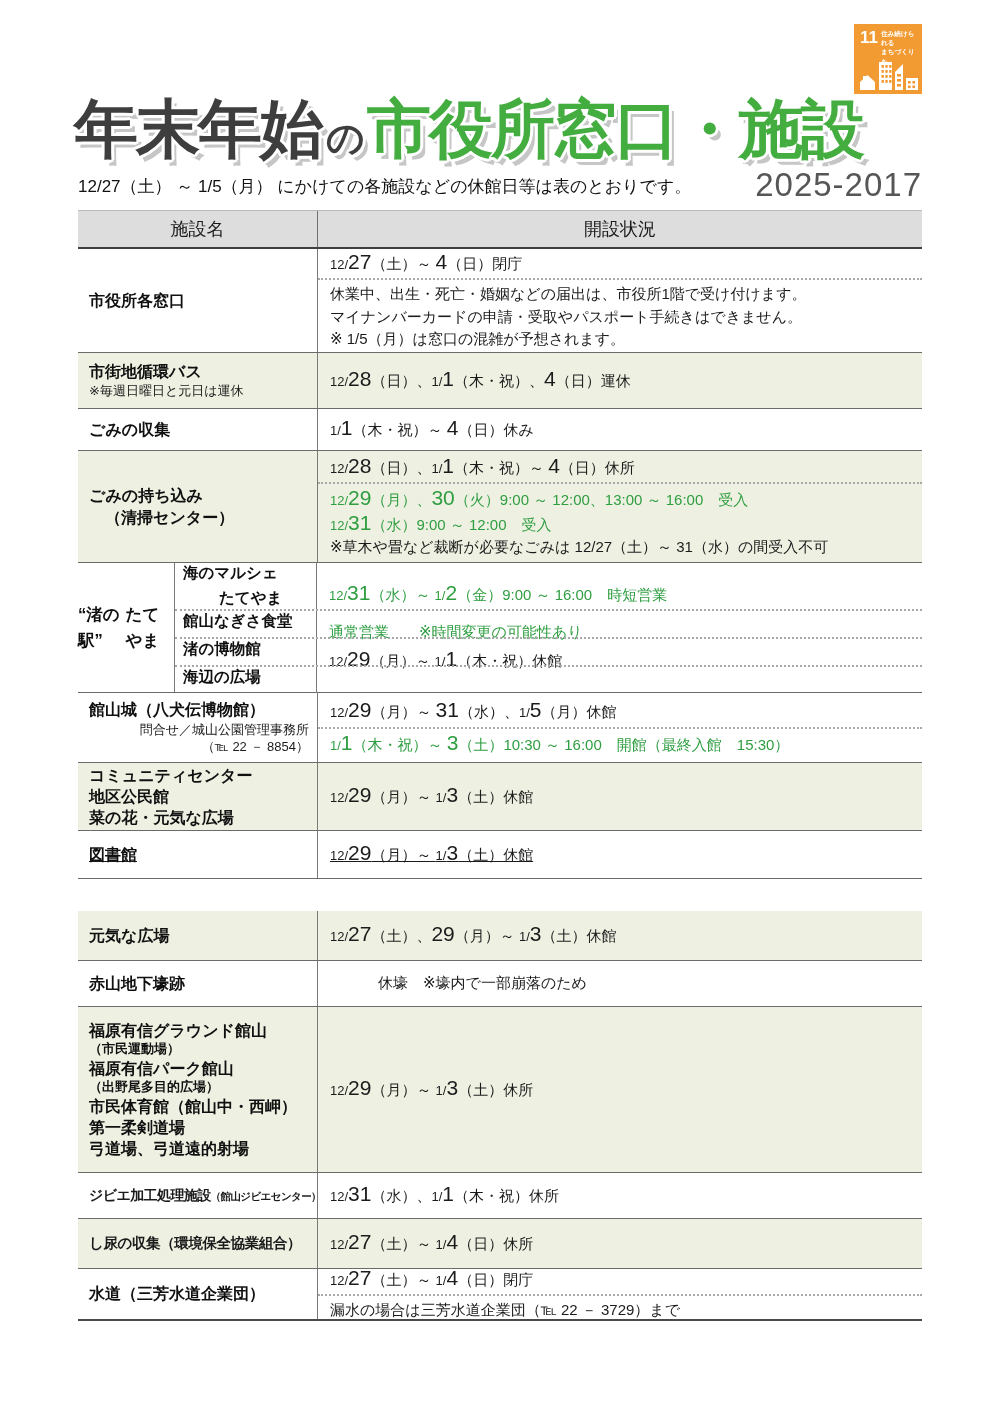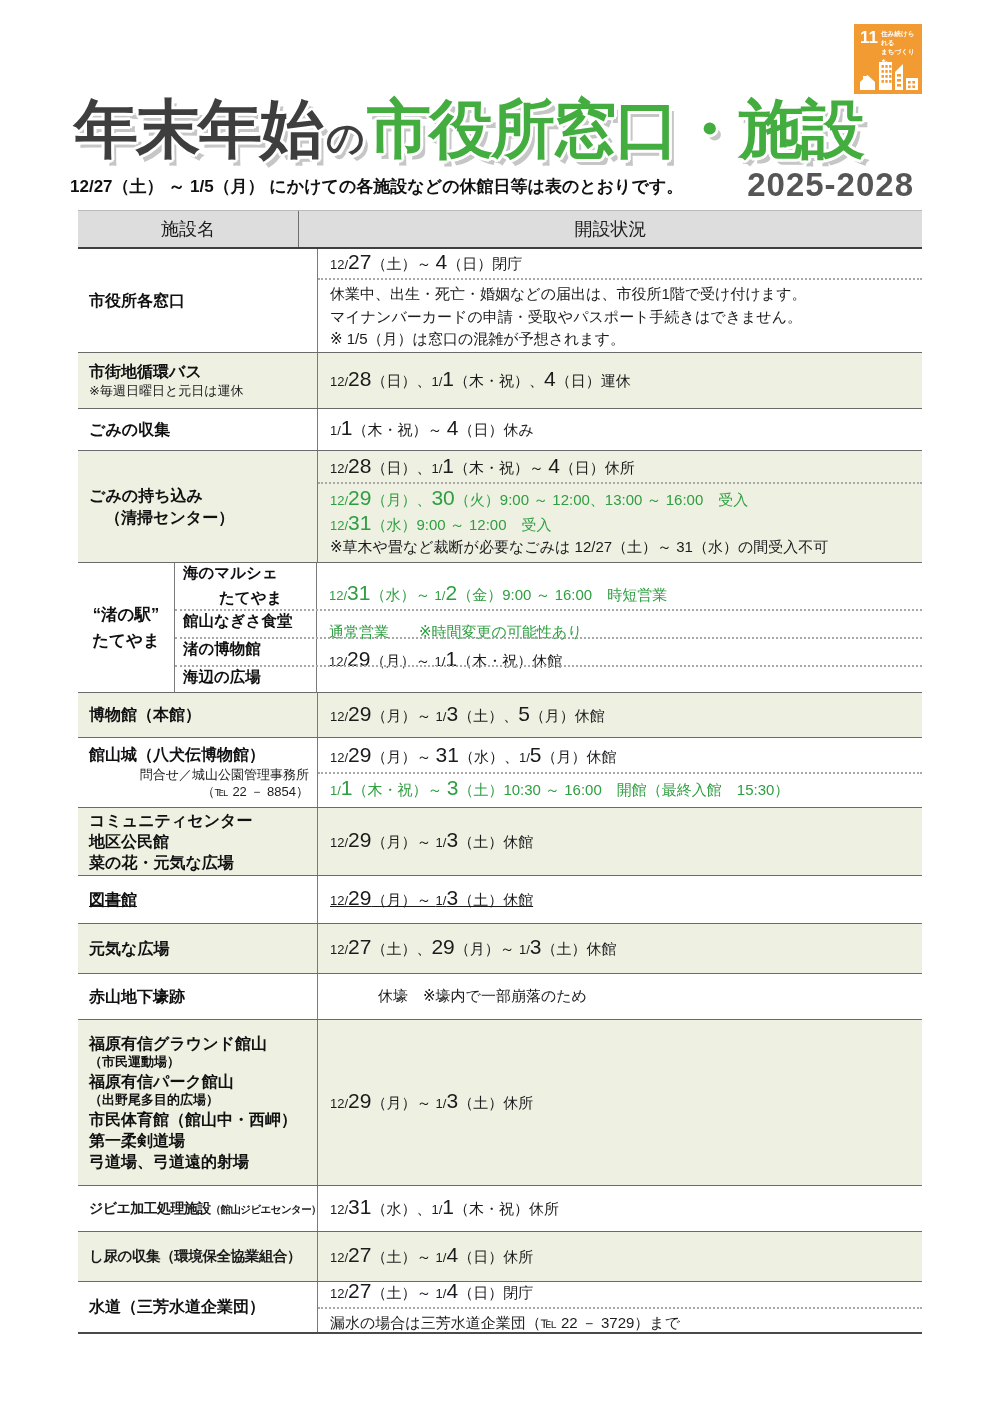--- a/index.html
+++ b/index.html
@@ -27,33 +27,33 @@
     text-shadow:
       -2px -2px 0 #fff, 2px -2px 0 #fff, -2px 2px 0 #fff, 2px 2px 0 #fff,
       0 -3px 0 #fff, 0 3px 0 #fff, -3px 0 0 #fff, 3px 0 0 #fff,
       5px 6px 0 #c6c6c6;
   }
   .t-black{font-size:64px;color:#3e3e3e;}
   .t-no{font-size:38px;color:#3e3e3e;margin:0 4px;}
   .t-green{font-size:64px;color:#44ad40;}
   
   .subbar{
-    position:absolute;left:70px;top:168px;width:844px;
-    display:flex;justify-content:space-between;align-items:flex-end;font-weight:bold;
+    position:absolute;left:78px;top:168px;width:844px;
+    display:flex;justify-content:space-between;align-items:flex-end;
   }
   .subtitle{font-size:17px;color:#111;padding-bottom:3px;}
   .season{font-size:33px;color:#565656;letter-spacing:1px;line-height:1;}
   
   .tbl{position:absolute;left:78px;top:210px;width:844px;border-top:1px solid #b9b9b9;}
   .thead{
     display:flex;height:38px;background:#dcdddc;border-bottom:2px solid #3f3f3f;
     font-size:18px;color:#1b1b1b;
   }
   .th{display:flex;align-items:center;justify-content:center;}
-  .th-name{width:221px;border-right:1px solid #6f6f6f;}
+  .th-name{width:240px;border-right:1px solid #6f6f6f;}
   .th-status{flex:1;}
   .trow{display:flex;border-bottom:1px solid #6b6b6b;background:#fff;}
   .trow:last-child{border-bottom:2px solid #4a4a4a;}
   .bg-green{background:#eef0e2;}
   .cell-name{
     width:240px;border-right:1px solid #7a7a7a;
     display:flex;flex-direction:column;justify-content:center;
     padding:4px 6px 4px 11px;
   }
   .cell-status{
@@ -69,21 +69,21 @@
   .nl-note{font-size:13px;line-height:1.35;color:#1b1b1b;}
   .nl-paren{font-weight:bold;font-size:13px;line-height:1.3;color:#101010;}
   .nl-contact{font-size:13px;line-height:1.35;text-align:right;padding-right:2px;}
   .nl-compact{font-weight:bold;font-size:14px;white-space:nowrap;letter-spacing:-0.6px;}
   .nl-compact .nsuf{font-size:10.5px;}
   .nl-compact2{font-weight:bold;font-size:14.5px;white-space:nowrap;letter-spacing:-0.4px;}
   .nl-compact2 .nsuf{font-size:14.5px;}
   
   .gcell{
     width:97px;border-right:1px solid #7a7a7a;
-    display:flex;flex-direction:column;justify-content:center;align-items:center;
+    display:flex;flex-direction:row;justify-content:center;align-items:center;
     font-weight:bold;font-size:16.5px;line-height:1.55;color:#101010;
   }
   .subwrap{flex:1;display:flex;flex-direction:column;}
   .subrow{display:flex;flex:none;}
   .subrow + .subrow{border-top:2px dotted #a8a8a8;}
   .subname{
     width:142px;border-right:1px solid #7a7a7a;
     display:flex;flex-direction:column;justify-content:space-between;
     padding-left:8px;font-weight:bold;font-size:15.5px;line-height:1.35;color:#101010;
   }
@@ -132,21 +132,21 @@
   </div>
 
   <div class="title">
     <span class="t-black">年末年始</span>
     <span class="t-no">の</span>
     <span class="t-green">市役所窓口・施設</span>
   </div>
 
   <div class="subbar">
     <div class="subtitle">12/27（土） ～ 1/5（月） にかけての各施設などの休館日等は表のとおりです。</div>
-    <div class="season">2025-2028</div>
+    <div class="season">2025-2017</div>
   </div>
 
   <div class="tbl">
     <div class="thead">
       <div class="th th-name">施設名</div>
       <div class="th th-status">開設状況</div>
     </div>
     <div id="rows">
         <div class="trow" style="height: 104px;">
           <div class="cell-name">
@@ -237,30 +237,20 @@
                 </div>
               </div>
             </div>
             <div class="subrow" style="height:28px">
               <div class="subname">
                 <div class="">海辺の広場</div>
               </div>
             </div>
           </div>
         </div>
-        <div class="trow bg-green" style="height: 45px;">
-          <div class="cell-name">
-            <div class="nl-main">博物館（本館）</div>
-          </div>
-          <div class="cell-status">
-            <div class="blk">
-              <div class="sl"><span class="dpre">12/</span><span class="dnum">29</span>（月）～ <span class="dpre">1/</span><span class="dnum">3</span>（土）、<span class="dnum">5</span>（月）休館</div>
-            </div>
-          </div>
-        </div>
         <div class="trow" style="height: 70px;">
           <div class="cell-name">
             <div class="nl-main">館山城（八犬伝博物館）</div>
             <div class="nl-contact">問合せ／城山公園管理事務所</div>
             <div class="nl-contact">（℡ 22 － 8854）</div>
           </div>
           <div class="cell-status">
             <div class="blk">
               <div class="sl"><span class="dpre">12/</span><span class="dnum">29</span>（月）～ <span class="dnum">31</span>（水）、<span class="dpre">1/</span><span class="dnum">5</span>（月）休館</div>
             </div>
@@ -284,21 +274,21 @@
         <div class="trow" style="height: 48px; text-decoration: underline;">
           <div class="cell-name">
             <div class="nl-main">図書館</div>
           </div>
           <div class="cell-status">
             <div class="blk">
               <div class="sl"><span class="dpre">12/</span><span class="dnum">29</span>（月）～ <span class="dpre">1/</span><span class="dnum">3</span>（土）休館</div>
             </div>
           </div>
         </div>
-        <div class="trow bg-green" style="height: 50px;">
+        <div class="trow bg-green" style="height: 50px; margin-top: 32px;">
           <div class="cell-name">
             <div class="nl-main">元気な広場</div>
           </div>
           <div class="cell-status">
             <div class="blk">
               <div class="sl"><span class="dpre">12/</span><span class="dnum">27</span>（土）、<span class="dnum">29</span>（月）～ <span class="dpre">1/</span><span class="dnum">3</span>（土）休館</div>
             </div>
           </div>
         </div>
         <div class="trow" style="height: 46px; gap: 48px;">

